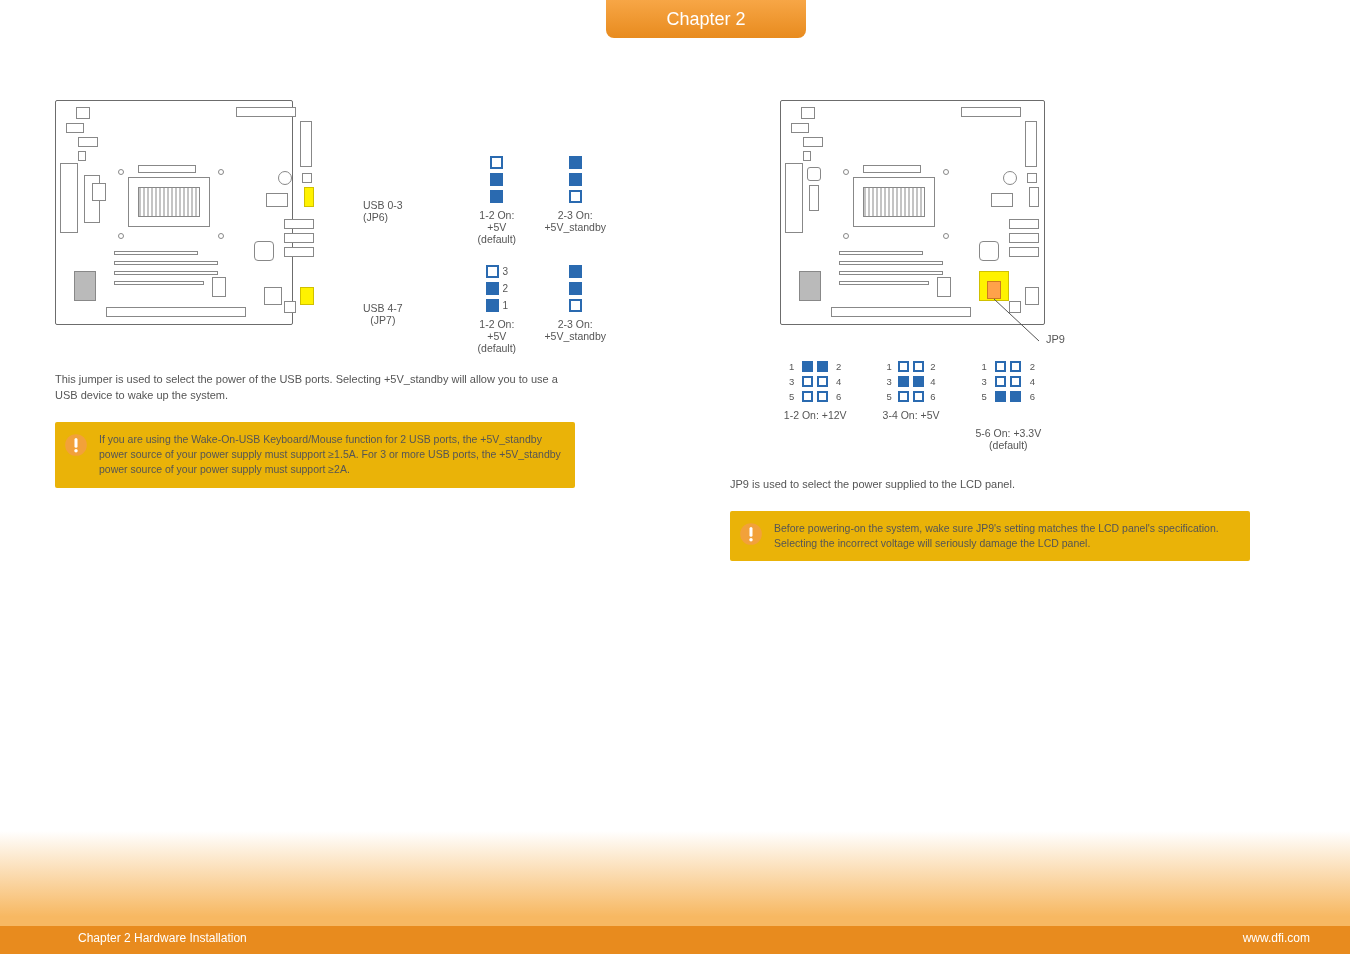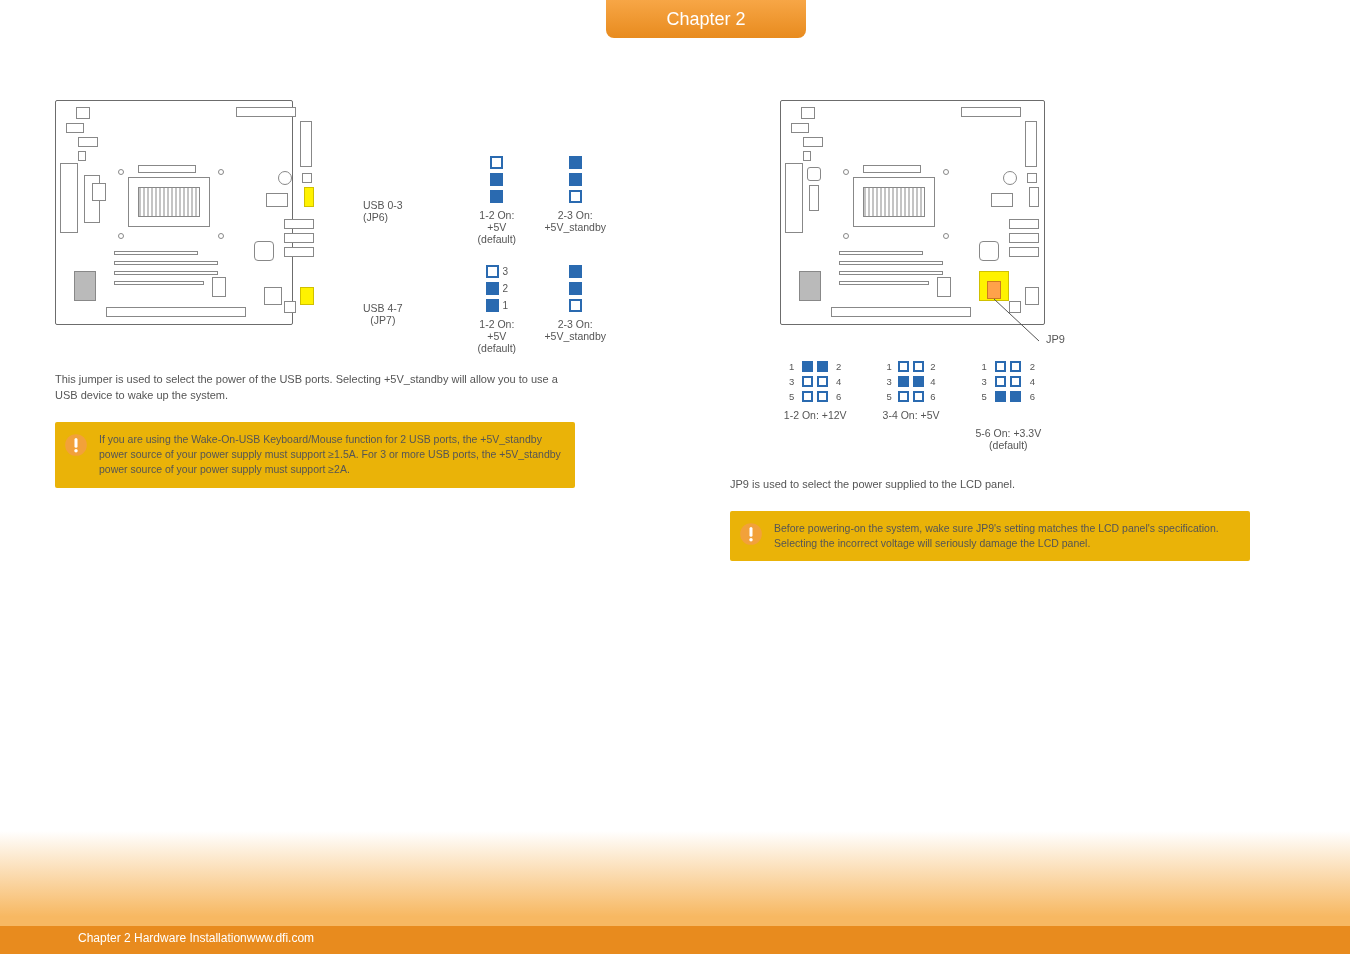--- a/index.html
+++ b/index.html
@@ -110,21 +110,21 @@
 
   .footer-grad {
     position:absolute; left:0; bottom:28px; width:100%; height:95px;
     background: linear-gradient(to bottom, rgba(255,255,255,0) 0%, #f7b862 90%);
   }
   .footer-bar {
     position:absolute; left:0; bottom:0; width:100%; height:28px;
     background:#e88b1e;
     color:#fff;
     font-size:12px;
-    display:flex; align-items:center; 
+    display:flex; align-items:center; justify-content:space-between;
     padding: 0 40px 4px 78px;
   }
 </style>
 </head>
 <body>
 
 <div class="chapter-tab">Chapter 2</div>
 
 <div class="page">
 

